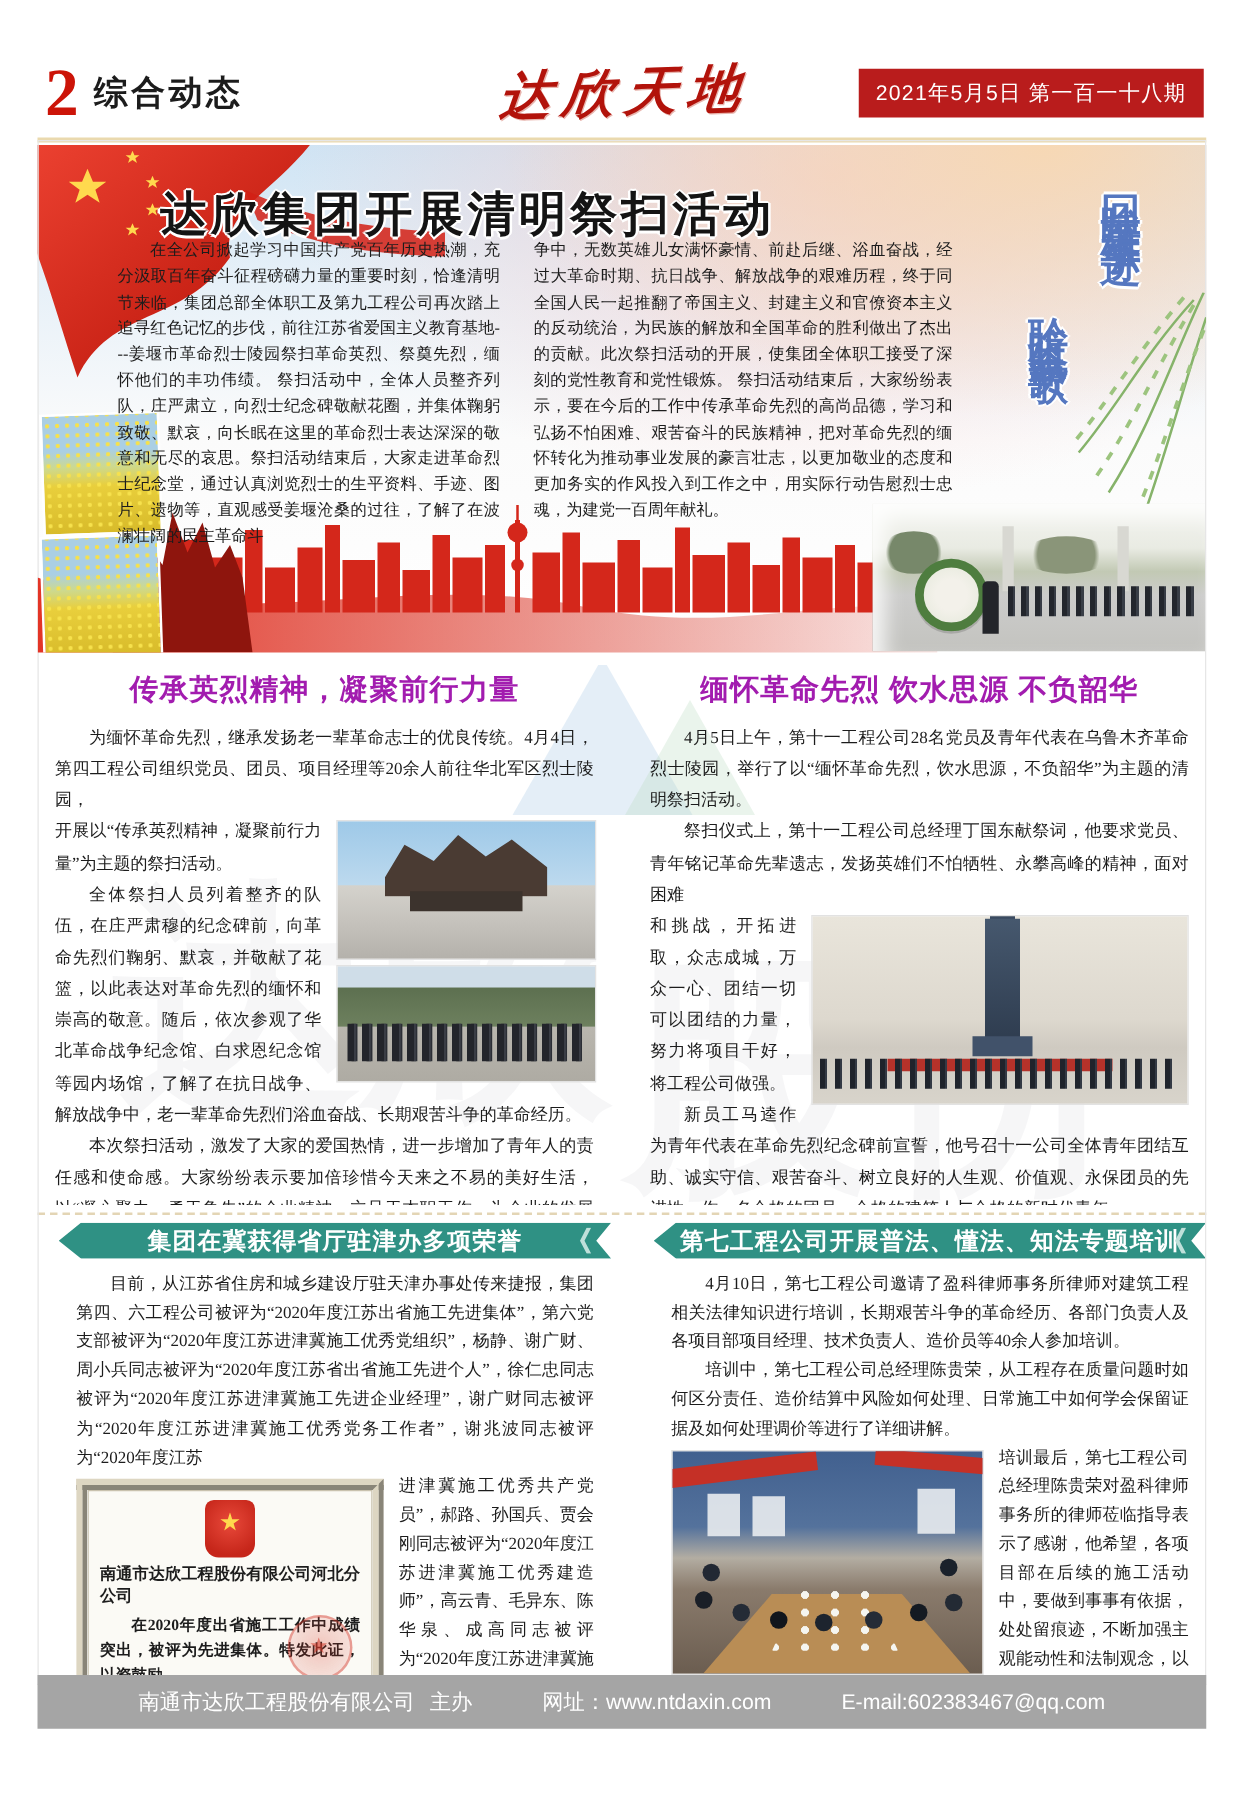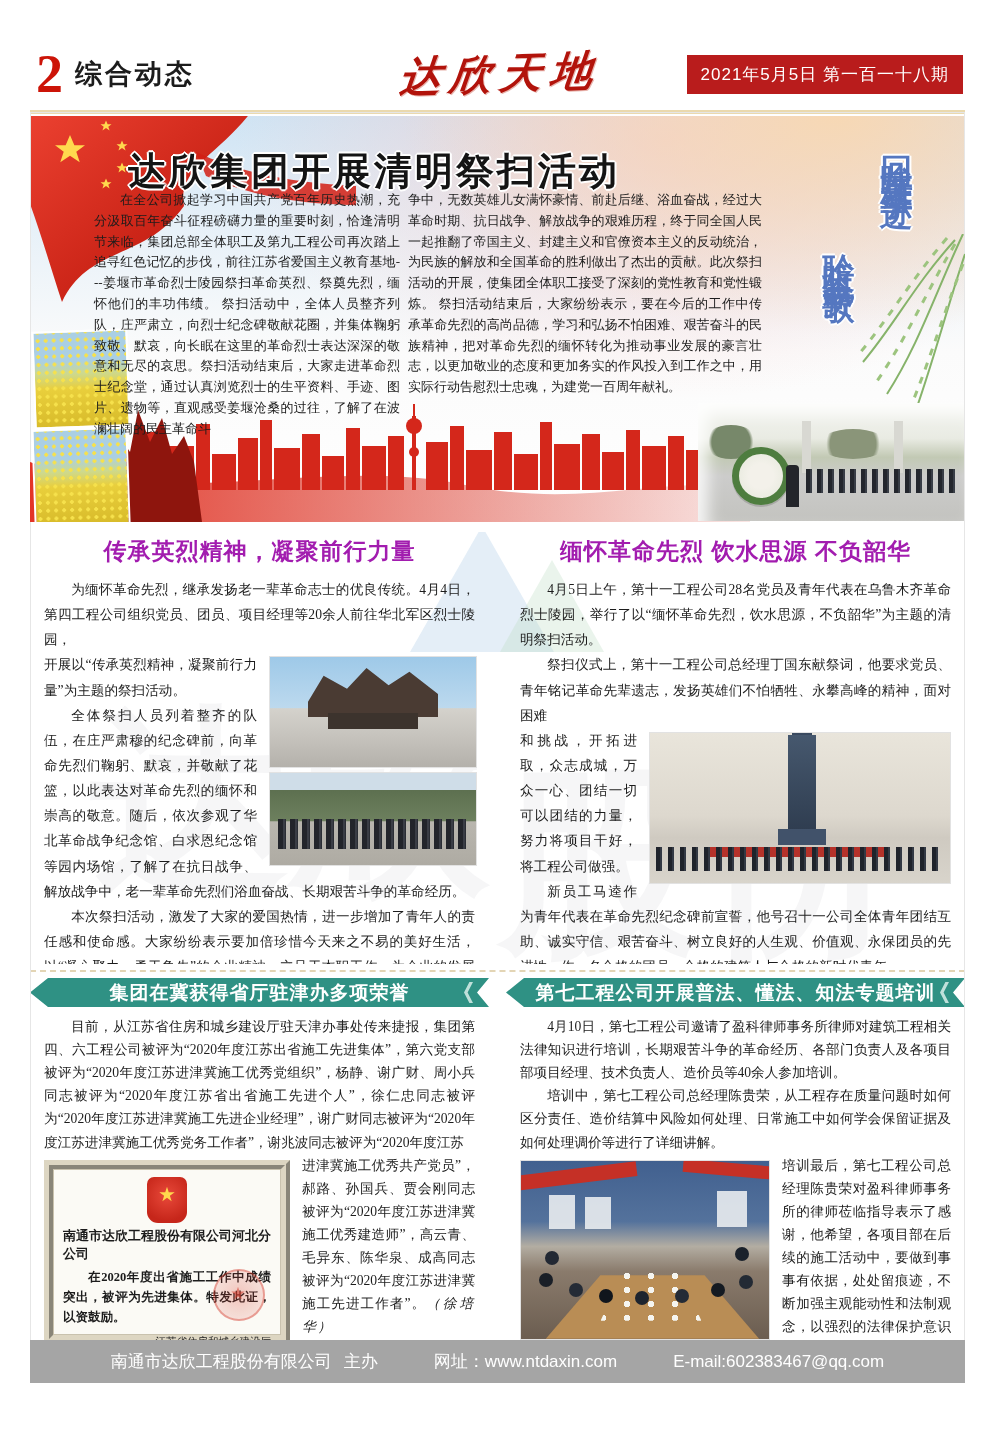--- a/index.html
+++ b/index.html
@@ -17,21 +17,21 @@
 
   
   .hero{position:relative;margin:2px 30px 0 30px;height:406px;overflow:hidden;
     background:
       radial-gradient(ellipse at 86% 0%, rgba(248,216,178,0.95) 0%, rgba(248,216,178,0) 38%),
       radial-gradient(ellipse at 68% 6%, rgba(246,205,205,0.8) 0%, rgba(246,205,205,0) 48%),
       linear-gradient(180deg,#cfe4f4 0%,#e6f0f8 26%,#fbfbfb 58%,#ffffff 100%);}
   .flag-svg{position:absolute;left:-4px;top:-6px;}
   .hero-title{position:absolute;left:98px;top:30px;font-family:"Liberation Sans",sans-serif;font-size:38px;font-weight:bold;color:#141414;letter-spacing:3px;z-index:5;
     text-shadow:-2px 0 #fff,2px 0 #fff,0 -2px #fff,0 2px #fff,-1px -1px #fff,1px 1px #fff,1px -1px #fff,-1px 1px #fff;}
-  .hero-text{position:absolute;left:64px;top:74px;width:668px;display:flex;gap:8px;z-index:4;font-size:13px;line-height:1.6;text-align:justify;}
+  .hero-text{position:absolute;left:64px;top:74px;width:668px;display:flex;gap:27px;z-index:4;font-size:13px;line-height:1.6;text-align:justify;}
   .hero-col1{width:306px;text-indent:2em;}
   .hero-col2{flex:1;}
   .slogans{position:absolute;right:46px;top:14px;display:flex;flex-direction:row-reverse;gap:14px;z-index:5;}
   .slogan{writing-mode:vertical-rl;font-size:32px;font-weight:bold;color:#5577c0;font-family:"DejaVu Serif",serif;letter-spacing:8px;
     text-shadow:-2px 0 #fff,2px 0 #fff,0 -2px #fff,0 2px #fff,-1px -1px #fff,1px 1px #fff;}
   .slogan:last-child{margin-top:98px;}
   .willow-svg{position:absolute;right:0;top:118px;z-index:3;}
   .skyline-svg{position:absolute;left:86px;bottom:30px;z-index:2;}
   .wave-svg{position:absolute;left:0;bottom:-2px;z-index:1;}
   .statue-svg{position:absolute;left:60px;bottom:0;z-index:3;}
@@ -82,21 +82,21 @@
   .obelisk{position:absolute;left:138px;top:2px;width:28px;height:96px;background:linear-gradient(180deg,#46586e 0%,#2f3d50 100%);}
   .obelisk-cap{position:absolute;left:142px;top:-4px;width:20px;height:10px;background:#3a4a60;}
   .obelisk-base{position:absolute;left:128px;top:96px;width:48px;height:16px;background:#41526a;}
   .mp-banner{position:absolute;left:60px;bottom:26px;width:180px;height:10px;background:#b5322a;}
   .mp-crowd{position:absolute;left:6px;right:6px;bottom:12px;height:24px;
     background:repeating-linear-gradient(90deg,#1f232b 0 4px,#333944 4px 6px,rgba(0,0,0,0) 6px 12px);}
 
   
   .dash-divider{margin:6px 30px 0 30px;border-top:2px dashed #e3d5b5;}
   .bottom{position:relative;margin:6px 30px 0 30px;height:364px;overflow:hidden;display:flex;gap:17px;}
-  .bcol{width:459px;box-sizing:border-box;}
+  .bcol{width:459px;box-sizing:border-box;padding-left:17px;}
   .banner{position:relative;height:29px;background:#2f9184;color:#fff;display:flex;align-items:center;justify-content:center;
     font-family:"Liberation Sans",sans-serif;font-weight:bold;font-size:19px;letter-spacing:1px;
     clip-path:polygon(18px 0,100% 0,calc(100% - 12px) 50%,100% 100%,18px 100%,0 50%);}
   .banner::after{content:"";position:absolute;right:16px;top:4px;bottom:4px;width:9px;background:#bfe0da;
     clip-path:polygon(100% 0,40% 50%,100% 100%,60% 100%,0 50%,60% 0);}
   .btext{padding:8px 14px 0 14px;}
   .btext p{margin:0;font-size:13.6px;line-height:1.7;text-align:justify;}
   
   .cert{float:left;position:relative;width:246px;height:184px;margin:6px 12px 2px 0;box-sizing:border-box;
     background:#fbfaf5;border:9px ridge #ddd6c2;box-shadow:inset 0 0 0 1px #c9c2ae;padding:6px 10px;}

